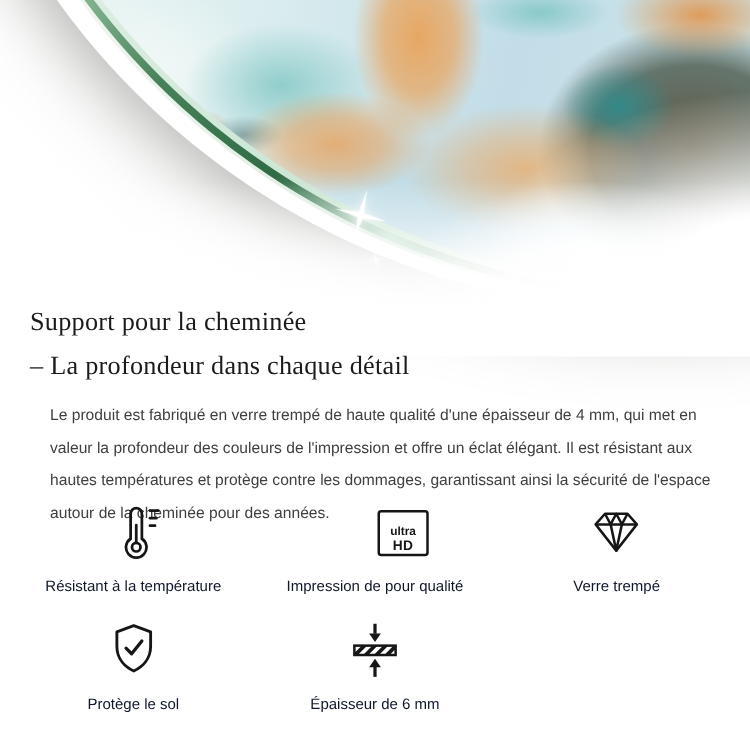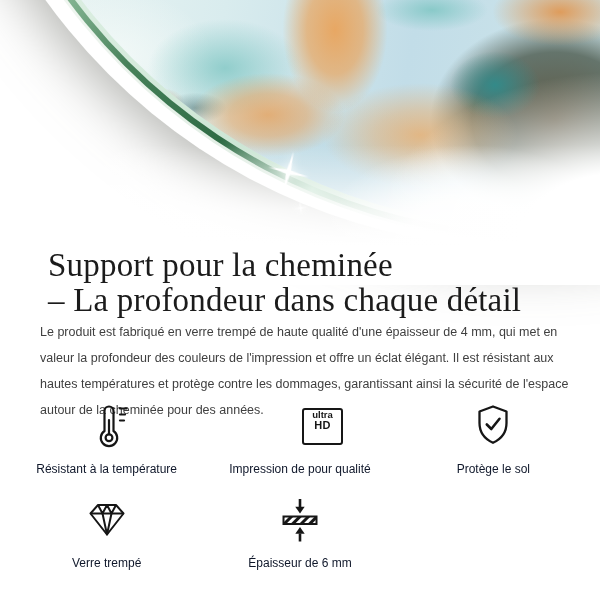--- a/index.html
+++ b/index.html
@@ -58,41 +58,41 @@
       radial-gradient(340px 230px at 618px 238px, #ffffff 28%, rgba(255,255,255,0) 72%),
       radial-gradient(200px 120px at 470px 235px, rgba(255,255,255,.9) 30%, rgba(255,255,255,0) 75%),
       linear-gradient(to bottom, rgba(255,255,255,0) 0px, rgba(255,255,255,0) 145px, rgba(255,255,255,.82) 210px, #ffffff 245px);
   }
   .sparkle{position:absolute;left:266px;top:150px;filter:drop-shadow(0 0 4px rgba(255,255,255,.95));transform:rotate(14deg);}
   .sparkle-small{position:absolute;left:293px;top:200px;opacity:.85;filter:drop-shadow(0 0 3px rgba(255,255,255,.9));transform:rotate(-8deg);}
 
   
   .content{position:absolute;inset:0;z-index:2;}
   .heading{
-    position:absolute;left:48px;top:226px;width:540px;
+    position:absolute;left:24px;top:226px;width:540px;
     font-family:"Liberation Serif","DejaVu Serif",serif;
-    font-size:33px;line-height:35px;font-weight:400;color:#1b1b1b;
+    font-size:21px;line-height:35px;font-weight:400;color:#1b1b1b;
     letter-spacing:0.2px;
   }
   .description{
     position:absolute;left:40px;top:306px;width:537px;
     font-size:12.5px;line-height:26px;color:#3f3f3f;
   }
 
   .features{
     position:absolute;left:10px;right:10px;top:400px;
     display:grid;grid-template-columns:repeat(3,1fr);row-gap:18px;
   }
   .feature{display:flex;flex-direction:column;align-items:center;}
   .icon-box{height:52px;display:flex;align-items:center;justify-content:center;color:#161616;}
   .feature-label{margin-top:10px;font-size:12px;color:#0f172a;text-align:center;white-space:nowrap;}
 
   .uhd-box{
     width:37px;height:33px;border:2.4px solid #161616;border-radius:3px;
-    display:flex;flex-direction:column;align-items:center;justify-content:flex-start;
+    display:flex;flex-direction:column;align-items:center;justify-content:flex-end;
     color:#161616;
     margin-left:45px;
   }
   .uhd-top{font-size:9.5px;font-weight:bold;line-height:1;}
   .uhd-bottom{font-size:11px;font-weight:bold;line-height:1;margin-top:1px;letter-spacing:0.3px;}
 </style>
 </head>
 <body>
 
 <div class="canvas">
@@ -146,38 +146,38 @@
           <div class="uhd-box">
             <span class="uhd-top">ultra</span>
             <span class="uhd-bottom">HD</span>
           </div>
         </div>
         <div class="feature-label">Impression de pour qualité</div>
       </div>
 
       <div class="feature">
         <div class="icon-box">
-          <svg width="48" height="48" viewBox="0 0 48 48" fill="none" stroke="#161616" stroke-width="2.3" stroke-linecap="round" stroke-linejoin="round">
-            <path d="M24 4.5 L37.5 9.5 V21 C37.5 31.5 30.5 37.8 24 40.8 C17.5 37.8 10.5 31.5 10.5 21 V9.5 Z"></path>
-            <path d="M17.8 22.5 L22.3 27 L30.5 16.8" stroke-width="2.6"></path>
-          </svg>
-        </div>
-        <div class="feature-label">Protège le sol</div>
-      </div>
-
-      <div class="feature">
-        <div class="icon-box">
           <svg width="48" height="48" viewBox="0 0 48 48" fill="none" stroke="#161616" stroke-width="2" stroke-linejoin="round">
             <path d="M15 9 H33 L40.5 17.5 L24 38.5 L7.5 17.5 Z"></path>
             <path d="M7.5 17.5 H40.5"></path>
             <path d="M15 9 L19.5 17.5 L24 9 L28.5 17.5 L33 9"></path>
             <path d="M19.5 17.5 L24 38.5 L28.5 17.5"></path>
           </svg>
         </div>
         <div class="feature-label">Verre trempé</div>
+      </div>
+
+      <div class="feature">
+        <div class="icon-box">
+          <svg width="48" height="48" viewBox="0 0 48 48" fill="none" stroke="#161616" stroke-width="2.3" stroke-linecap="round" stroke-linejoin="round">
+            <path d="M24 4.5 L37.5 9.5 V21 C37.5 31.5 30.5 37.8 24 40.8 C17.5 37.8 10.5 31.5 10.5 21 V9.5 Z"></path>
+            <path d="M17.8 22.5 L22.3 27 L30.5 16.8" stroke-width="2.6"></path>
+          </svg>
+        </div>
+        <div class="feature-label">Protège le sol</div>
       </div>
 
 
       <div class="feature">
         <div class="icon-box">
           <svg width="48" height="48" viewBox="0 0 48 48">
             <defs>
               <pattern id="hatchP" width="6" height="6" patternUnits="userSpaceOnUse" patternTransform="rotate(45)">
                 <rect width="6" height="6" fill="#ffffff"></rect>
                 <rect width="3" height="6" fill="#161616"></rect>

